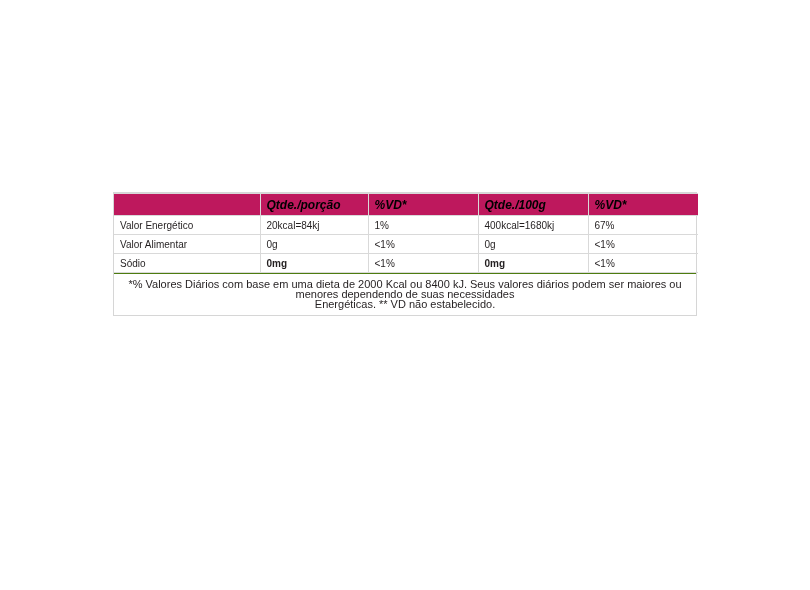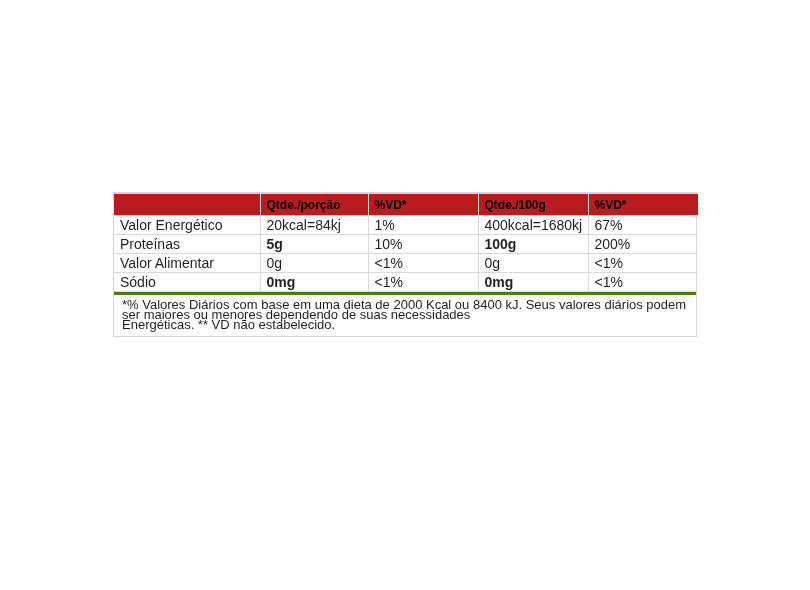--- a/index.html
+++ b/index.html
@@ -46,53 +46,55 @@
   table.nut col.c1 { width: 108px; }
   table.nut col.c2 { width: 110px; }
   table.nut col.c3 { width: 110px; }
   table.nut col.c4 { width: 110px; }
 
   table.nut th, table.nut td {
     border: 1px solid #d9d9d9;
     padding: 0 0 0 6px;
     text-align: left;
     vertical-align: middle;
-    font-size: 14px;
+    font-size: 10px;
     color: #231f20;
     height: 19px;
     box-sizing: border-box;
     overflow: hidden;
     white-space: nowrap;
   }
   table.nut th {
     font-size: 12px;
     font-weight: bold;
     height: 22px;
-    background: #b91c1c;
+    background: #be185d;
     color: #000000;
+    font-style: italic;
   }
   table.nut th.blank {
     border-left: none;
   }
   table.nut tr.row td:first-child {
     border-left: none;
   }
   table.nut tr.row td:last-child,
   table.nut th:last-child {
     border-right: none;
   }
   td.bold-val {
     font-weight: bold;
   }
   .footnote {
-    border-top: 3px solid #4d7c0f;
-    font-size: 13px;
+    border-top: 1px solid #4d7c0f;
+    font-size: 11px;
     line-height: 10px;
     color: #231f20;
     padding: 5px 8px 6px 8px;
+    text-align: center;
   }
   .footnote div {
     margin: 0;
   }
 </style>
 </head>
 <body>
 
 <div class="page">
 
@@ -118,27 +120,20 @@
       </thead>
       <tbody>
         <tr class="row">
           <td>Valor Energético</td>
           <td>20kcal=84kj</td>
           <td>1%</td>
           <td>400kcal=1680kj</td>
           <td>67%</td>
         </tr>
         <tr class="row">
-          <td>Proteínas</td>
-          <td class="bold-val">5g</td>
-          <td>10%</td>
-          <td class="bold-val">100g</td>
-          <td>200%</td>
-        </tr>
-        <tr class="row">
           <td>Valor Alimentar</td>
           <td>0g</td>
           <td>&lt;1%</td>
           <td>0g</td>
           <td>&lt;1%</td>
         </tr>
         <tr class="row">
           <td>Sódio</td>
           <td class="bold-val">0mg</td>
           <td>&lt;1%</td>

